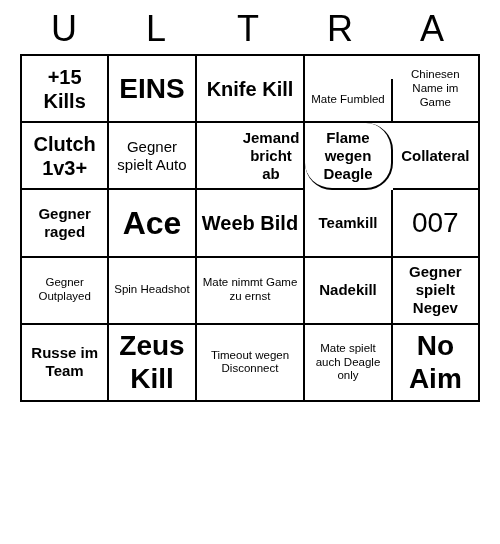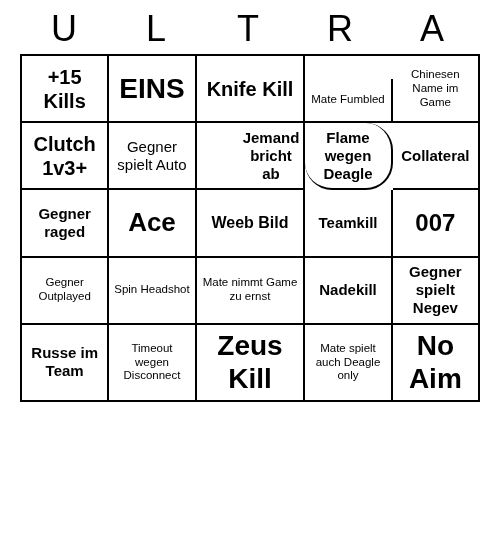--- a/index.html
+++ b/index.html
@@ -63,27 +63,27 @@
     <div class="bingo-cell" style="font-size: 28px; font-weight: bold;">EINS</div>
     <div class="bingo-cell" style="font-size: 20px; font-weight: bold;">Knife Kill</div>
     <div class="bingo-cell" style="font-size: 11.5px; font-weight: normal; margin-top: 23px;">Mate Fumbled</div>
     <div class="bingo-cell" style="font-size: 11.5px; font-weight: normal;">Chinesen Name im Game</div>
     <div class="bingo-cell" style="font-size: 20px; font-weight: bold;">Clutch 1v3+</div>
     <div class="bingo-cell" style="font-size: 15px; font-weight: normal;">Gegner spielt Auto</div>
     <div class="bingo-cell" style="font-size: 15px; font-weight: bold; padding-left: 46px;">Jemand bricht ab</div>
     <div class="bingo-cell" style="font-size: 15px; font-weight: bold; border-radius: 27px;">Flame wegen Deagle</div>
     <div class="bingo-cell" style="font-size: 15px; font-weight: bold;">Collateral</div>
     <div class="bingo-cell" style="font-size: 15px; font-weight: bold;">Gegner raged</div>
-    <div class="bingo-cell" style="font-size: 26px; font-weight: bold;">Ace</div>
-    <div class="bingo-cell" style="font-size: 16px; font-weight: bold;">Weeb Bild</div>
+    <div class="bingo-cell" style="font-size: 32px; font-weight: bold;">Ace</div>
+    <div class="bingo-cell" style="font-size: 20px; font-weight: bold;">Weeb Bild</div>
     <div class="bingo-cell" style="font-size: 15px; font-weight: bold;">Teamkill</div>
-    <div class="bingo-cell" style="font-size: 24px; font-weight: bold;">007</div>
+    <div class="bingo-cell" style="font-size: 28px; font-weight: normal;">007</div>
     <div class="bingo-cell" style="font-size: 11.5px; font-weight: normal;">Gegner Outplayed</div>
     <div class="bingo-cell" style="font-size: 11.5px; font-weight: normal;">Spin Headshot</div>
     <div class="bingo-cell" style="font-size: 11.5px; font-weight: normal;">Mate nimmt Game zu ernst</div>
     <div class="bingo-cell" style="font-size: 15px; font-weight: bold;">Nadekill</div>
     <div class="bingo-cell" style="font-size: 15px; font-weight: bold;">Gegner spielt Negev</div>
     <div class="bingo-cell" style="font-size: 15px; font-weight: bold;">Russe im Team</div>
+    <div class="bingo-cell" style="font-size: 28px; font-weight: bold;">Zeus Kill</div>
     <div class="bingo-cell" style="font-size: 11.5px; font-weight: normal;">Timeout wegen Disconnect</div>
-    <div class="bingo-cell" style="font-size: 28px; font-weight: bold;">Zeus Kill</div>
     <div class="bingo-cell" style="font-size: 11.5px; font-weight: normal;">Mate spielt auch Deagle only</div>
     <div class="bingo-cell" style="font-size: 28px; font-weight: bold;">No Aim</div>
   </div>
 
 </body></html>

